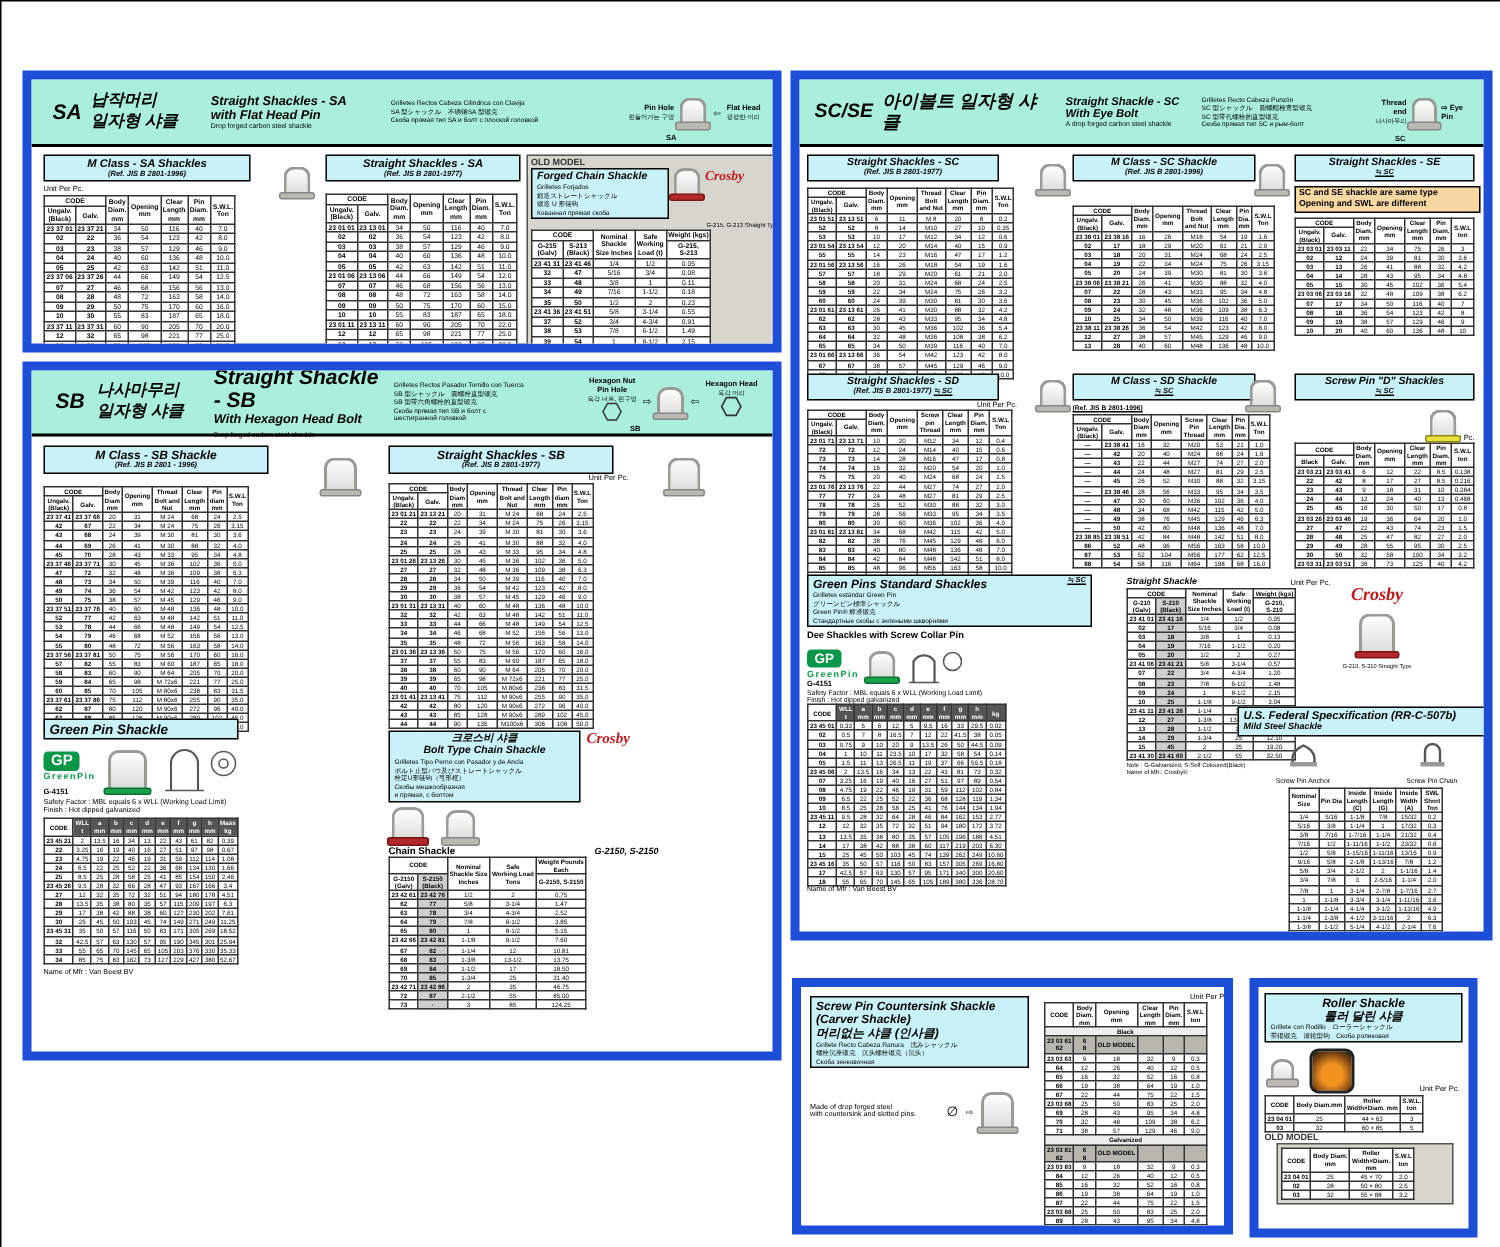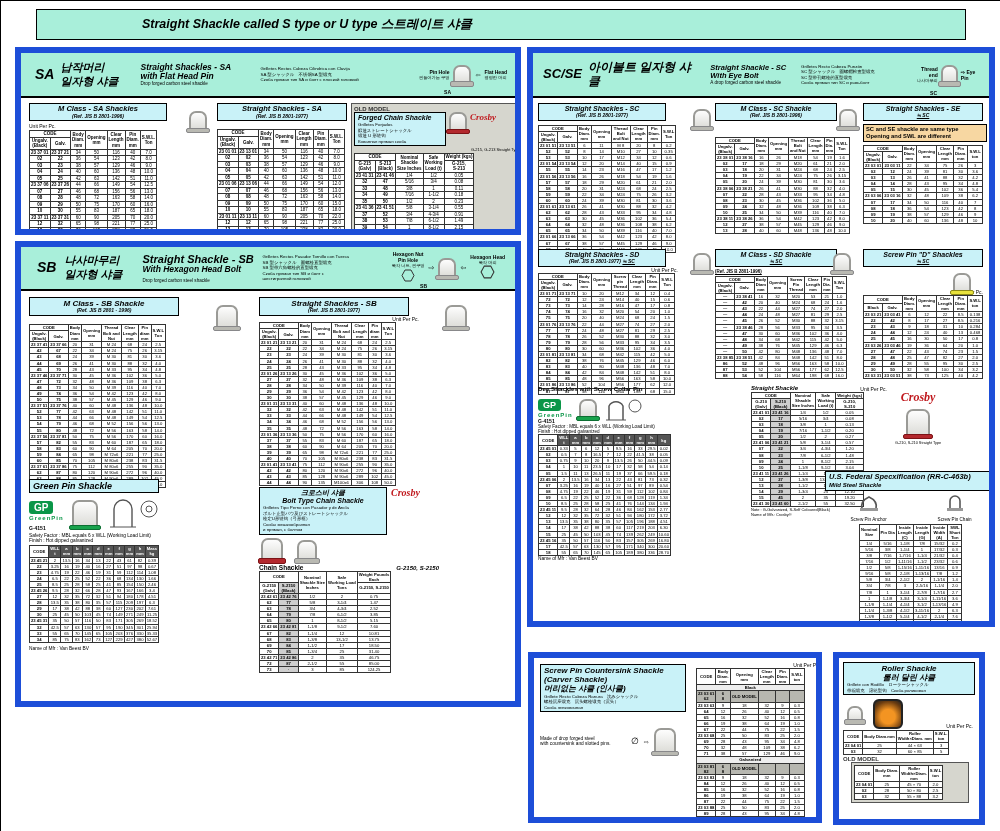--- a/index.html
+++ b/index.html
@@ -42,23 +42,20 @@
   .absf{position:absolute;}
   .small5{font-size:5px;}
   .dee{font-weight:bold;font-size:6.2px;}
   .capline{display:flex;justify-content:space-between;align-items:flex-end;}
 </style>
 </head>
 <body>
 
 <div id="canvas">
 
-  <div class="absf aqua" style="left:35px;top:8px;width:928px;height:29px;border:1.5px solid #000;display:flex;align-items:center;">
-    <div class="ttl" style="font-size:12.5px;margin-left:105px;">Straight Shackle    called  S type or U type        스트레이트 샤클</div>
-  </div>
 
   <div class="panel" style="left:14px;top:46px;width:506px;height:188px;">
     <div class="hdr" style="height:45px;display:flex;align-items:center;">
       <div style="display:flex;align-items:center;margin-left:14px;gap:6px;">
         <span class="ttl" style="font-size:14px;">SA</span>
         <span class="bigtag" style="font-size:11px;">납작머리
 일자형 샤클</span>
       </div>
       <div style="margin-left:22px;width:110px;">
         <div class="ttl" style="font-size:8.5px;">Straight Shackles - SA</div>
@@ -1593,20 +1590,28 @@
                 <td>125</td>
                 <td>40</td>
                 <td>4.2</td>
               </tr>
             </tbody>
           </table>
         </div>
     </div>
 
     <div class="absf" style="left:5px;top:330px;width:208px;">
+      <div class="tbox aqua" style="width:190px;text-align:left;font-size:8px;">
+        <span>Green Pins Standard Shackles</span>
+        <span class="ref" style="float:right;text-decoration:underline;">≒ SC</span>
+        <div class="lang" style="font-style:normal;font-weight:normal;">Grilletes estándar Green Pin
+グリーンピン標準シャックル
+Green Pin® 标准锻克
+Стандартные скобы с зелеными шкворнями</div>
+      </div>
       <div class="dee" style="margin:2px 0;">Dee Shackles with Screw Collar Pin</div>
       <div style="display:flex;align-items:center;gap:6px;">
         <div>
           <span class="gp" style="font-size:9px;">GP</span>
           <div class="gptxt">GreenPin</div>
           <div style="font-size:5px;font-weight:bold;">G-4151</div>
         </div>
         <span class="shk green"></span>
         <svg width="40" height="26" viewBox="0 0 40 26">
           <path d="M6 24 V10 a8 8 0 0 1 14 0 V24" fill="none" stroke="#555" stroke-width="1.5"></path>
@@ -2030,21 +2035,21 @@
       <div style="font-size:4px;">Name of Mfr.: Crosby®</div>
     </div>
     <div class="absf" style="left:362px;top:334px;text-align:center;">
       <span class="crosby" style="font-size:12px;">Crosby</span>
       <div style="margin-top:4px;"><span class="shk red" style="width:20px;height:26px;"></span></div>
       <div style="font-size:3.8px;">G-210, S-210 Straight Type</div>
     </div>
 
     <div class="absf" style="left:292px;top:418px;width:172px;">
       <div class="tbox" style="width:168px;text-align:left;font-size:7.5px;">
-        <div>U.S. Federal Specxification (RR-C-463b)</div>
+        <div>U.S. Federal Specxification (RR-C-507b)</div>
         <div style="font-size:6px;">Mild Steel Shackle</div>
       </div>
       <div style="display:flex;justify-content:space-around;align-items:flex-end;margin:2px 0;">
         <div style="text-align:center;">
           <svg width="22" height="20" viewBox="0 0 22 20">
             <path d="M4 16 Q2 8 11 4 Q20 8 18 16" fill="none" stroke="#555" stroke-width="1.6"></path>
               <rect x="2" y="15" width="18" height="3" fill="#999"></rect>
           </svg>
           <div style="font-size:4.6px;">Screw Pin Anchor</div>
         </div>
@@ -2205,21 +2210,21 @@
   </div>
 
   <div class="panel" style="left:14px;top:240px;width:506px;height:466px;">
     <div class="hdr" style="height:44px;display:flex;align-items:center;">
       <div style="display:flex;align-items:center;margin-left:16px;gap:8px;">
         <span class="ttl" style="font-size:14px;">SB</span>
         <span class="bigtag" style="font-size:11px;">나사마무리
 일자형 샤클</span>
       </div>
       <div style="margin-left:20px;width:112px;">
-        <div class="ttl" style="font-size:11px;">Straight Shackle  - SB</div>
+        <div class="ttl" style="font-size:14px;">Straight Shackle  - SB</div>
         <div class="ttl" style="font-size:8.5px;">With Hexagon Head Bolt</div>
         <div class="note" style="margin-top:3px;">Drop forged carbon steel shackle</div>
       </div>
       <div class="lang" style="margin-left:8px;width:128px;">Grilletes Rectos Pasador Tornillo con Tuerca
 SB 型シャックル　圆螺栓直型锻克
 SB 型带六角螺栓的直型锻克
 Скоба прямая тип SB и болт с
 шестигранной головкой</div>
       <div style="margin-left:auto;margin-right:10px;display:flex;align-items:center;gap:4px;">
         <div style="text-align:center;">

